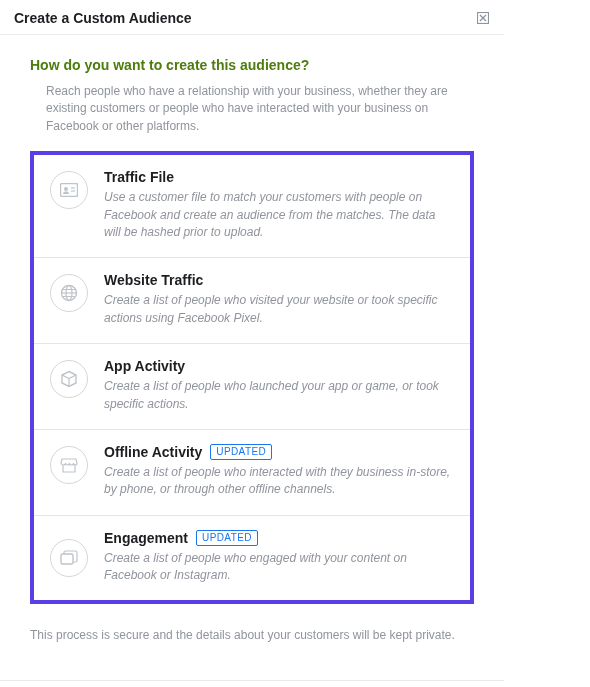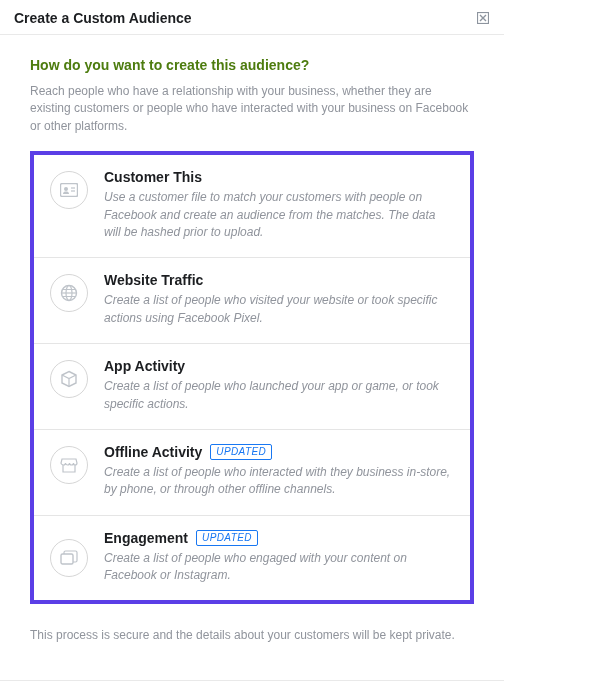--- a/index.html
+++ b/index.html
@@ -42,20 +42,21 @@
     font-size: 14px;
     font-weight: bold;
     color: #4d7c0f;
     margin-bottom: 10px;
   }
   .lead {
     font-size: 12px;
     color: #90949c;
     line-height: 1.45;
     margin-bottom: 16px;
+    margin-left: 16px;
   }
   .option-list {
     border: 4px solid #5b3ee6;
     background: #fff;
   }
   .option {
     display: flex;
     padding: 14px 16px 16px 16px;
     border-bottom: 1px solid #e5e5e5;
     cursor: pointer;
@@ -92,21 +93,20 @@
     color: #1c1e21;
   }
   .badge {
     font-size: 10px;
     letter-spacing: 0.4px;
     color: #1877f2;
     border: 1px solid #1877f2;
     border-radius: 2px;
     padding: 1px 5px;
     line-height: 1.2;
-    font-style: italic;
   }
   .opt-desc {
     font-size: 12px;
     color: #90949c;
     line-height: 1.45;
     font-style: italic;
   }
   .note {
     font-size: 12px;
     color: #90949c;
@@ -156,21 +156,21 @@
           <svg width="18" height="14" viewBox="0 0 18 14">
               <rect x="0.5" y="0.5" width="17" height="13" rx="1.5" fill="none" stroke="currentColor" stroke-width="1.4"></rect>
               <circle cx="6" cy="6" r="2" fill="currentColor"></circle>
               <path d="M3 11 C3 9 4.5 8.5 6 8.5 C7.5 8.5 9 9 9 11 Z" fill="currentColor"></path>
               <line x1="11" y1="5" x2="15" y2="5" stroke="currentColor" stroke-width="1.2"></line>
               <line x1="11" y1="8" x2="15" y2="8" stroke="currentColor" stroke-width="1.2"></line>
             </svg>
         </div>
         <div class="opt-body">
           <div class="opt-title-row">
-            <span class="opt-title">Customer This</span>
+            <span class="opt-title">Traffic File</span>
           </div>
           <div class="opt-desc">Use a customer file to match your customers with people on Facebook and create an audience from the matches. The data will be hashed prior to upload.</div>
         </div>
       </div>
 
       <div class="option">
         <div class="opt-icon">
           <svg width="18" height="18" viewBox="0 0 18 18">
               <circle cx="9" cy="9" r="7.5" fill="none" stroke="currentColor" stroke-width="1.4"></circle>
               <ellipse cx="9" cy="9" rx="3" ry="7.5" fill="none" stroke="currentColor" stroke-width="1.2"></ellipse>

